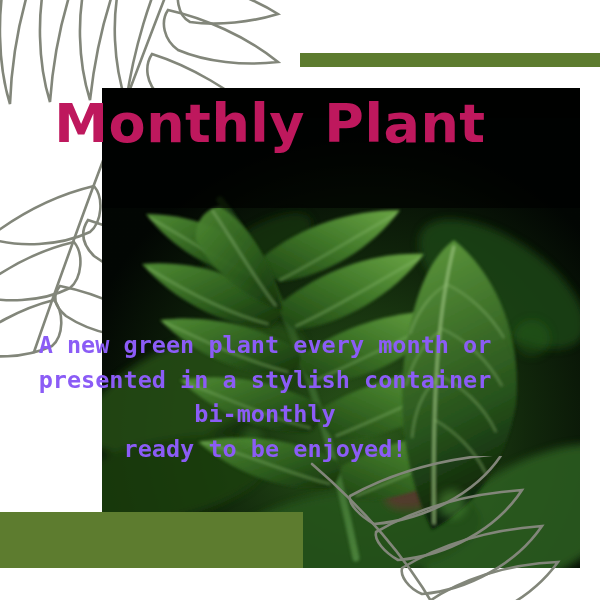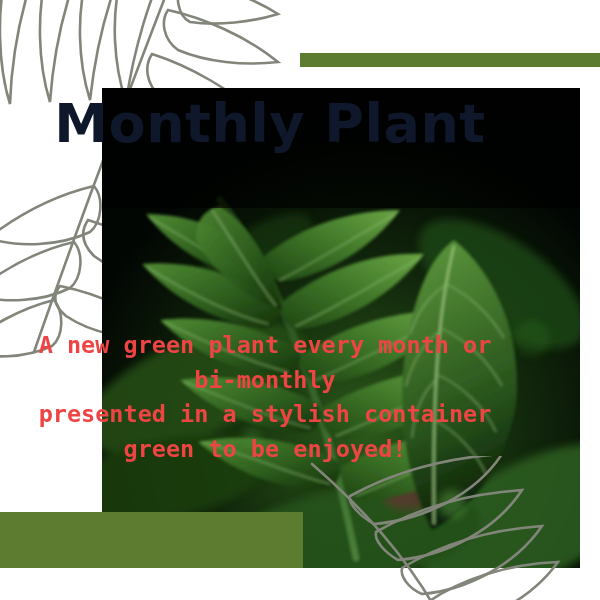--- a/index.html
+++ b/index.html
@@ -67,36 +67,36 @@
     position: absolute;
     left: 0px;
     top: 96px;
     width: 540px;
     text-align: center;
     font-family: "DejaVu Sans", sans-serif;
     font-weight: bold;
     font-size: 54px;
     line-height: 1.03em;
     letter-spacing: 0.5px;
-    color: #0f172a;
+    color: #be185d;
   }
   #headline .hl-line { display: block; }
 
   #bodycopy {
     position: absolute;
     left: 0px;
     top: 328px;
     width: 530px;
     text-align: center;
     font-family: "DejaVu Sans Mono", monospace;
     font-weight: bold;
     font-size: 23.5px;
     line-height: 1.47em;
     letter-spacing: 0px;
-    color: #ef4444;
+    color: #8b5cf6;
   }
   #bodycopy .bc-line { display: block; white-space: pre; }
 </style>
 </head>
 <body>
 
 <div id="poster">
 
   <svg class="leafart" id="leafart-topleft" viewBox="0 0 300 390" fill="none" stroke="#82867a" stroke-width="2.6" stroke-linecap="round">
 
@@ -248,18 +248,18 @@
 
   <div id="bar-top" style="background:#5d7c2f;"></div>
   <div id="bar-bottom" style="background:#5d7c2f;"></div>
 
   <div id="headline">
     <span class="hl-line">Monthly Plant</span>
   </div>
 
   <div id="bodycopy">
     <span class="bc-line">A new green plant every month or</span>
+    <span class="bc-line">presented in a stylish container</span>
     <span class="bc-line">bi-monthly</span>
-    <span class="bc-line">presented in a stylish container</span>
-    <span class="bc-line">green to be enjoyed!</span>
+    <span class="bc-line">ready to be enjoyed!</span>
   </div>
 
 </div>
 
 </body></html>

